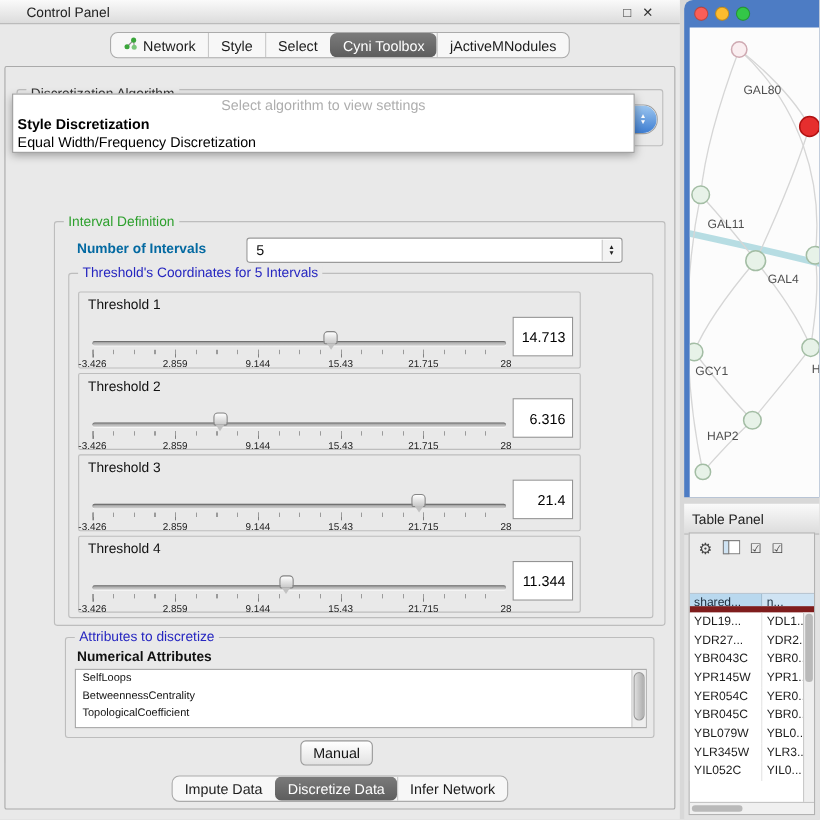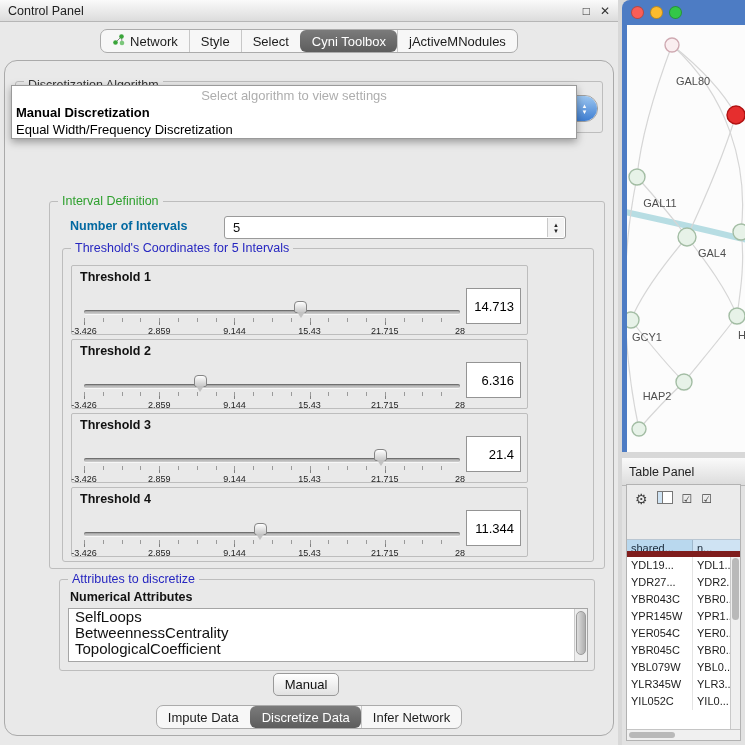--- a/index.html
+++ b/index.html
@@ -2,34 +2,34 @@
 <html><head>
 <meta charset="utf-8">
 <style>
   * { box-sizing: border-box; margin: 0; padding: 0; }
   html,body { width:745px; height:745px; }
   body { font-family:"Liberation Sans", sans-serif; background:#d8d8d8; position:relative; overflow:hidden; }
 
   
   .control-panel { position:absolute; left:0; top:0; width:618px; height:745px; background:#e9e9e9; }
   .cp-titlebar { height:22px; background:linear-gradient(#fafafa,#dcdcdc); border-bottom:1px solid #b6b6b6;
-    display:flex; align-items:center; padding:0 8px; font-size:12.5px; color:#222; }
+    display:flex; align-items:center; padding:0 24px; font-size:12.5px; color:#222; }
   .cp-titlebar .spacer { flex:1; }
   .win-icon { font-size:12px; color:#333; margin-left:10px; cursor:default; }
 
   .cp-tabbar { height:38px; display:flex; justify-content:center; align-items:center; }
   .seg { display:inline-flex; align-items:stretch; height:24px; background:#f7f7f7;
     border:1px solid #ababab; border-radius:7px; overflow:hidden; }
   .seg .tab { display:flex; align-items:center; gap:5px; padding:0 11px; font-size:13px; color:#1c1c1c;
     border-left:1px solid #c8c8c8; cursor:default; white-space:nowrap; }
   .seg .tab:first-child { border-left:none; }
   .seg .tab.sel { background:linear-gradient(#7b7b7b,#5d5d5d); color:#fff; border-radius:6px; border-left-color:transparent; }
 
   .cp-content { position:absolute; left:4px; top:60px; width:610px; height:676px;
-    background:#e9e9e9; border:1px solid #aaa; border-radius:13px; }
+    background:#e9e9e9; border:1px solid #aaa; border-radius:2px; }
 
   .group { position:absolute; border:1px solid #bdbdbd; border-radius:3px; }
   .gtitle { position:absolute; top:-8px; left:8px; background:#e9e9e9; padding:0 4px;
     font-size:12.5px; color:#333; line-height:14px; white-space:nowrap; }
   .gtitle.green { color:#2ea02e; }
   .gtitle.blue { color:#2626c0; }
   .alg-group .gtitle { top:-4px; }
 
   
   .aqua-combo { position:absolute; left:16px; top:13px; width:566px; height:27px;
@@ -47,42 +47,42 @@
   .combo { position:relative; background:#fff; border:1px solid #9a9a9a; border-radius:3px;
     font-size:13px; color:#111; padding:0 24px 0 8px; overflow:hidden; white-space:nowrap; }
   .combo .ctext { line-height:22px; display:block; }
   .stepper { position:absolute; right:1px; top:1px; bottom:1px; width:17px; background:#f3f3f3;
     border-left:1px solid #c9c9c9; display:flex; flex-direction:column; align-items:center; justify-content:center;
     font-size:6px; line-height:6px; color:#222; }
 
   
   .threshold-box { position:absolute; left:8px; width:457px; height:70px; background:#e9e9e9;
     border:1px solid #bdbdbd; border-radius:2px; }
-  .t-label { position:absolute; left:8px; top:4px; font-size:12.5px; font-weight:bold; color:#111; }
+  .t-label { position:absolute; left:8px; top:4px; font-size:12.5px; font-weight:normal; color:#111; }
   .slider { position:absolute; left:12px; top:20px; width:376px; height:48px; }
   .track { position:absolute; left:0; right:0; top:24px; height:4px; border-radius:2px;
     background:linear-gradient(#9c9c9c,#cfcfcf); box-shadow:inset 0 1px 1px rgba(0,0,0,.35), 0 1px 0 #f7f7f7; }
   .thumb { position:absolute; top:15px; width:13px; height:12px; margin-left:-7px;
     background:linear-gradient(#fefefe,#c9c9c9); border:1px solid #858585; border-radius:4px 4px 2px 2px; z-index:3; }
   .thumb::after { content:""; position:absolute; left:1.5px; top:10px; width:0; height:0;
     border-left:4px solid transparent; border-right:4px solid transparent; border-top:6px solid #c2c2c2; }
   .ticks-minor { position:absolute; left:0; right:0; top:32px; height:4px;
     background:repeating-linear-gradient(to right,#9a9a9a 0,#9a9a9a 1px,transparent 1px,transparent 5%); }
   .ticks-major { position:absolute; left:0; right:0; top:32px; height:7px;
     background:repeating-linear-gradient(to right,#808080 0,#808080 1px,transparent 1px,transparent 20%); }
   .scale-labels { position:absolute; left:0; right:0; top:40px; height:10px; }
   .scale-labels span { position:absolute; transform:translateX(-50%); font-size:9px; color:#222; white-space:nowrap; }
   .tval { position:absolute; left:394px; top:22px; width:55px; height:36px; background:#fff;
     border:1px solid #949494; font-family:"Liberation Sans",sans-serif; font-size:13px; text-align:right; padding-right:6px; color:#000; }
 
   
   .attr-sub { position:absolute; left:10px; top:10px; font-size:12.5px; font-weight:bold; color:#111; }
   .listbox { position:absolute; left:8px; top:28px; width:520px; height:54px; background:#fff;
     border:1px solid #a5a5a5; overflow:hidden; }
-  .list-item { font-size:15px; line-height:16px; padding-left:6px; color:#111; white-space:nowrap; }
+  .list-item { font-size:10px; line-height:16px; padding-left:6px; color:#111; white-space:nowrap; }
   .vscroll { position:absolute; right:0; top:0; bottom:0; width:13px; background:#eee; border-left:1px solid #ccc; }
   .vthumb { position:absolute; left:1px; right:1px; top:2px; height:44px; border-radius:5px;
     background:linear-gradient(90deg,#dedede,#aeaeae); border:1px solid #9b9b9b; }
 
   .apply-btn { position:absolute; left:268px; top:612px; width:66px; height:23px;
     background:linear-gradient(#ffffff,#e2e2e2); border:1px solid #999; border-radius:5px;
     font-family:"Liberation Sans",sans-serif; font-size:13px; color:#111; }
 
   .bottom-bar { position:absolute; left:0; top:644px; width:100%; display:flex; justify-content:center; }
 
@@ -164,21 +164,21 @@
       <div class="aqua-combo">
         <div class="aqua-cap">
           <span>▲</span>
           <span>▼</span>
         </div>
       </div>
     </div>
 
     <div class="popup">
       <div class="pop-placeholder">Select algorithm to view settings</div>
-      <div class="pop-item bold">Manual Discretization</div>
+      <div class="pop-item bold">Style Discretization</div>
       <div class="pop-item">Equal Width/Frequency Discretization</div>
     </div>
 
 
     <div class="group" style="left:44px; top:140px; width:556px; height:368px;">
       <span class="gtitle green">Interval Definition</span>
 
       <div style="position:absolute; left:20px; top:17px; font-size:12.5px; font-weight:bold; color:#0369a1;">Number of Intervals</div>
       <div class="combo" style="position:absolute; left:174px; top:14px; width:342px; height:23px;">
         <span class="ctext" style="line-height:21px;">5</span>

